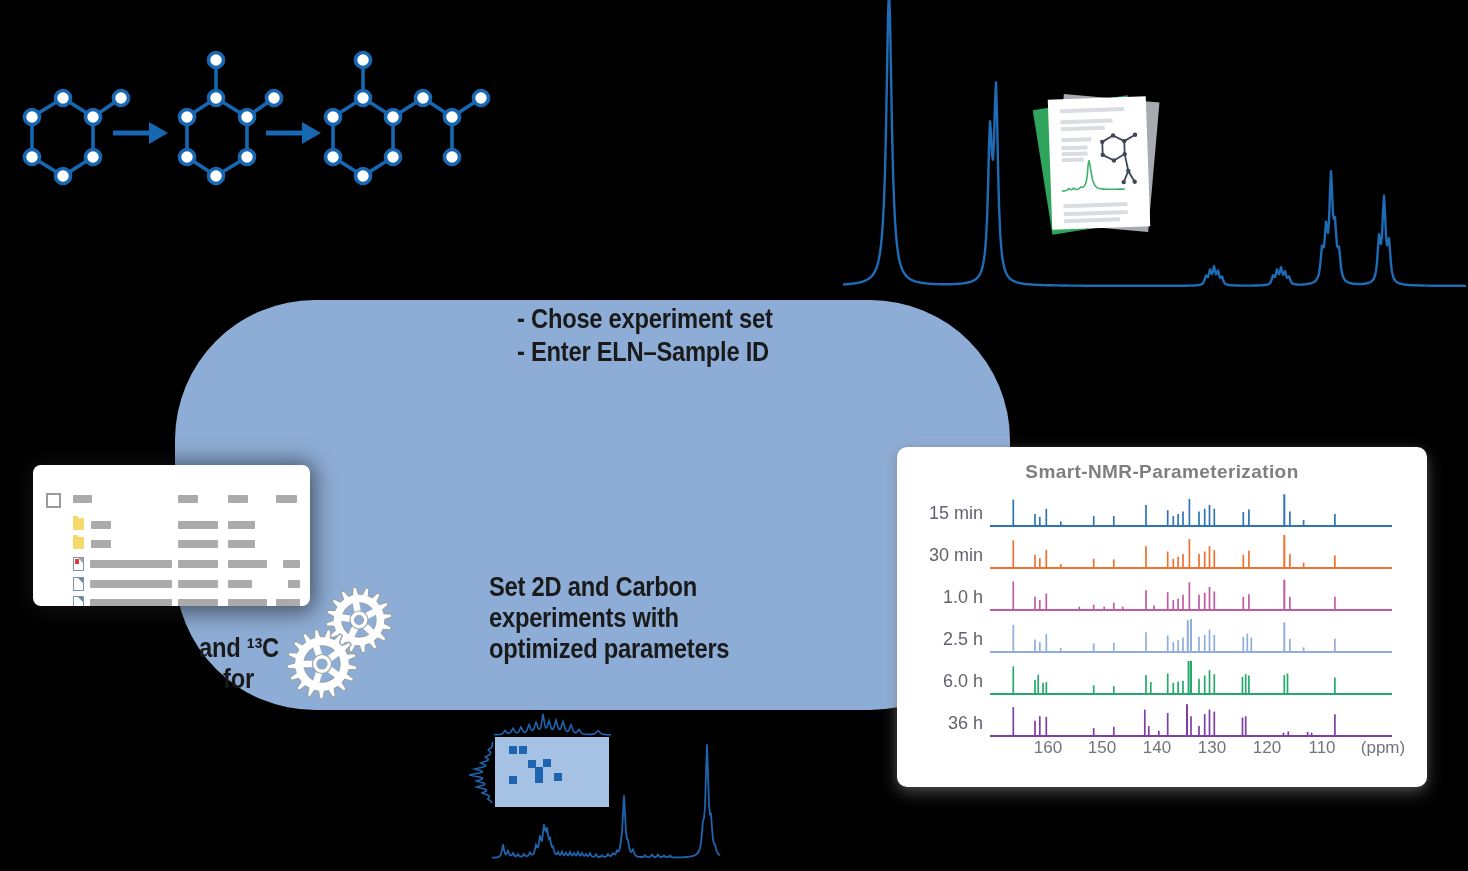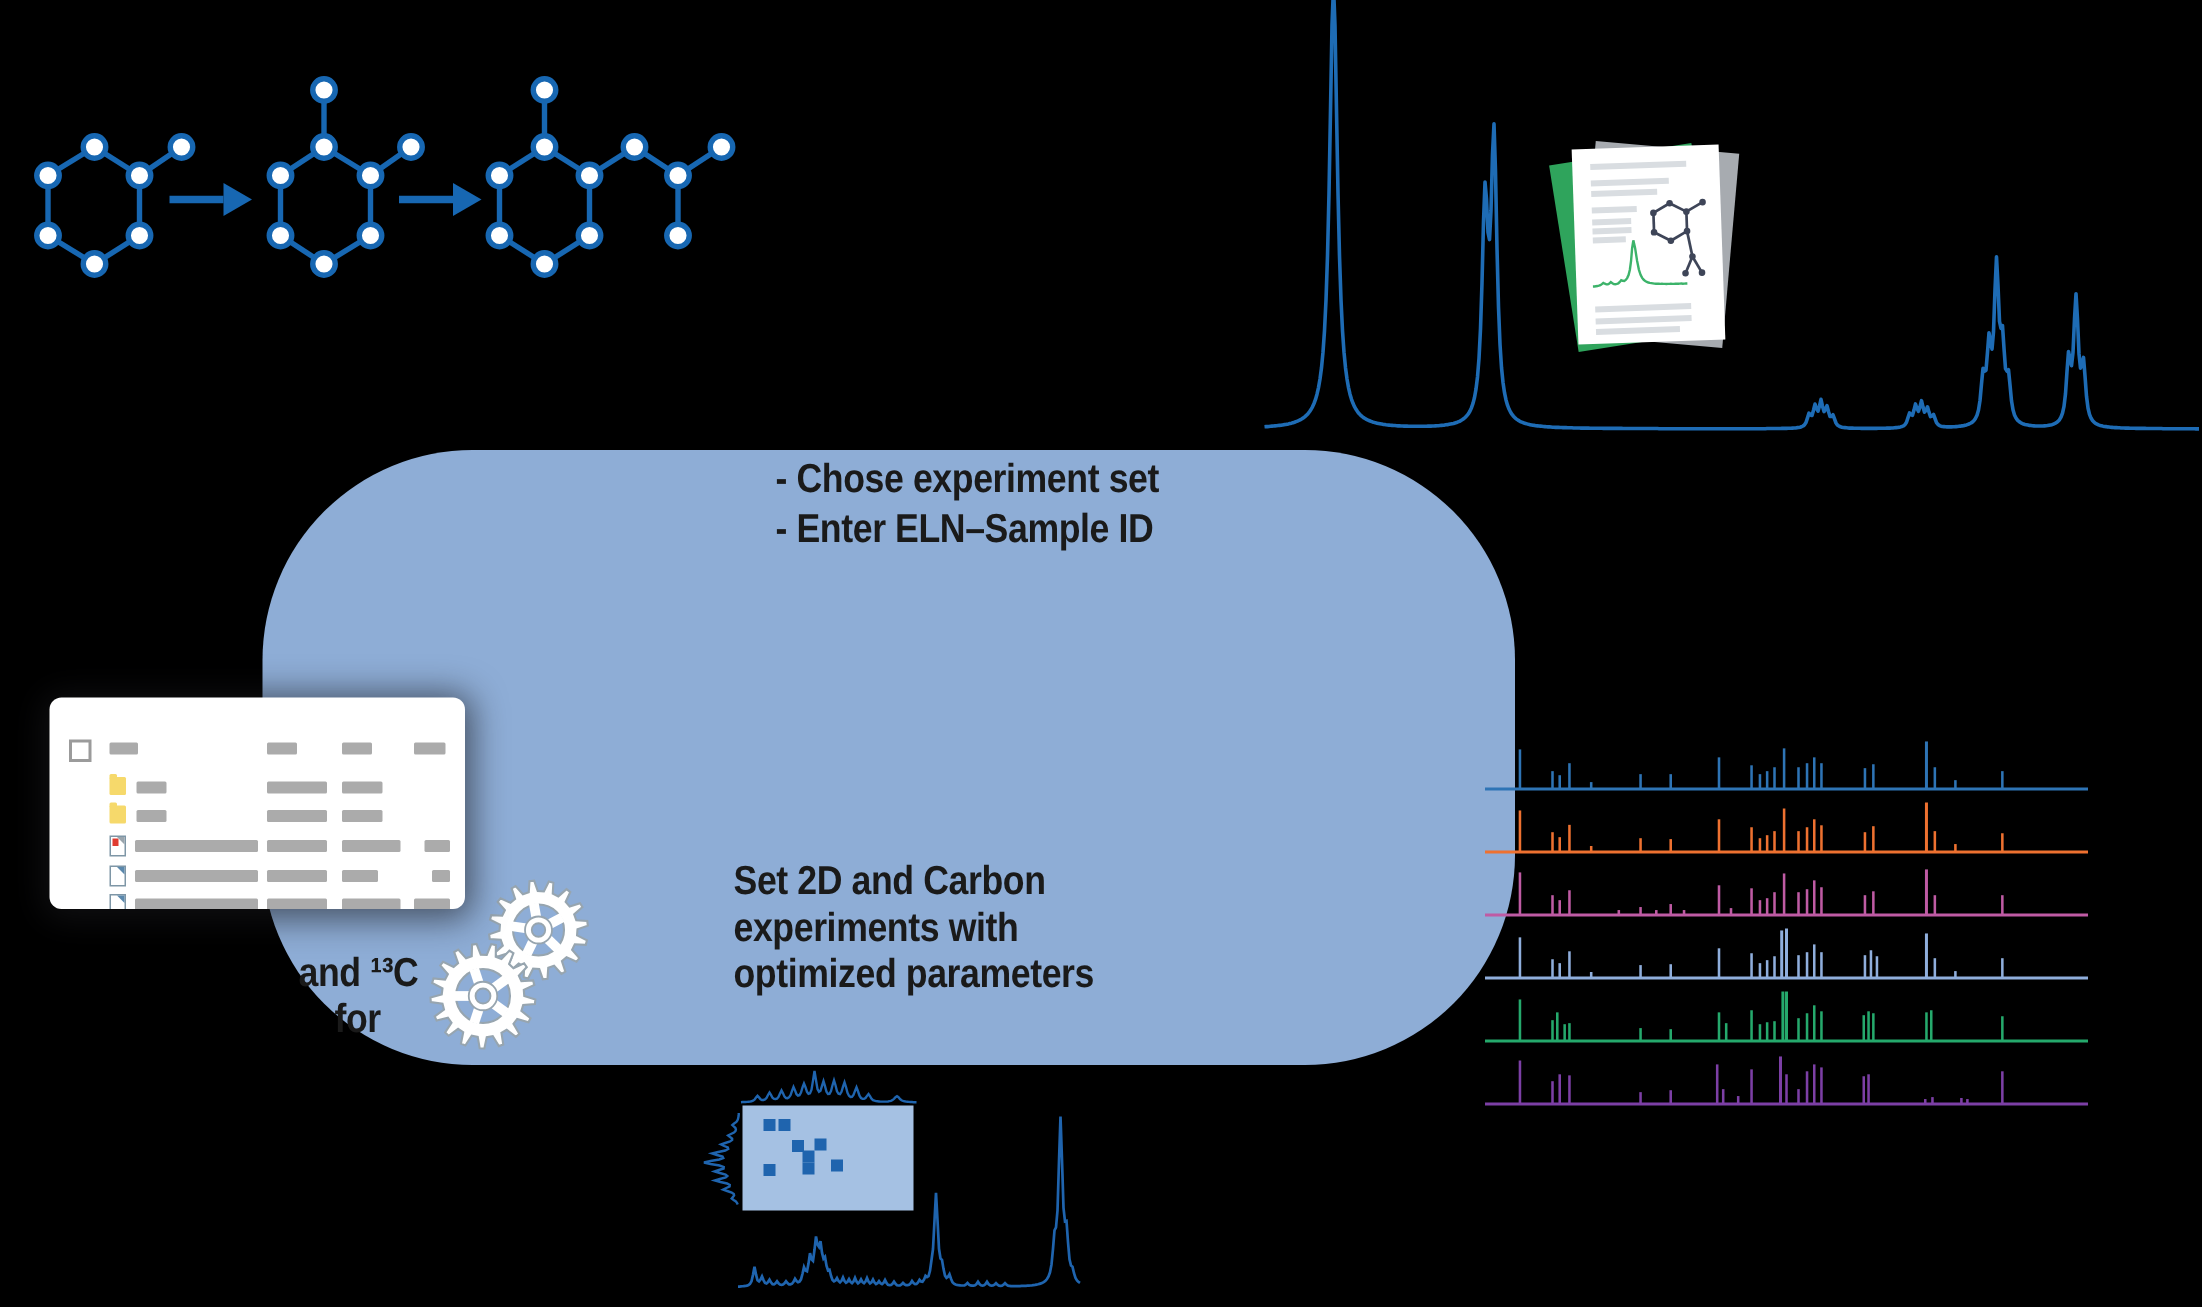--- a/index.html
+++ b/index.html
@@ -233,20 +233,36 @@
       <div class="tc-bar" style="left: 145px; top: 115px; width: 40px; background: rgb(171, 171, 171);"></div>
       <div class="tc-bar" style="left: 195px; top: 115px; width: 24px; background: rgb(171, 171, 171);"></div>
       <div class="tc-bar" style="left: 255px; top: 115px; width: 12px; background: rgb(171, 171, 171);"></div>
       <div class="icon file" style="top: 131px;"></div>
       <div class="tc-bar" style="left: 57px; top: 134px; width: 82px; background: rgb(171, 171, 171);"></div>
       <div class="tc-bar" style="left: 145px; top: 134px; width: 40px; background: rgb(171, 171, 171);"></div>
       <div class="tc-bar" style="left: 195px; top: 134px; width: 39px; background: rgb(171, 171, 171);"></div>
       <div class="tc-bar" style="left: 243px; top: 134px; width: 24px; background: rgb(171, 171, 171);"></div>
     </div>
 
+  <div id="panel">
+    <div id="panel-title" style="color: rgb(127, 127, 127);">Smart-NMR-Parameterization</div>
+  <div class="time-label" style="top: 56px; color: rgb(98, 98, 108);">15 min</div>
+      <div class="time-label" style="top: 98px; color: rgb(98, 98, 108);">30 min</div>
+      <div class="time-label" style="top: 140px; color: rgb(98, 98, 108);">1.0 h</div>
+      <div class="time-label" style="top: 182px; color: rgb(98, 98, 108);">2.5 h</div>
+      <div class="time-label" style="top: 224px; color: rgb(98, 98, 108);">6.0 h</div>
+      <div class="time-label" style="top: 266px; color: rgb(98, 98, 108);">36 h</div>
+      <div class="tick" style="left: 151px; top: 291px; color: rgb(115, 115, 125);">160</div>
+      <div class="tick" style="left: 205px; top: 291px; color: rgb(115, 115, 125);">150</div>
+      <div class="tick" style="left: 260px; top: 291px; color: rgb(115, 115, 125);">140</div>
+      <div class="tick" style="left: 315px; top: 291px; color: rgb(115, 115, 125);">130</div>
+      <div class="tick" style="left: 370px; top: 291px; color: rgb(115, 115, 125);">120</div>
+      <div class="tick" style="left: 425px; top: 291px; color: rgb(115, 115, 125);">110</div>
+      <div class="unit" style="left: 486px; top: 291px; color: rgb(115, 115, 125);">(ppm)</div>
+    </div>
 
   <svg id="panel-svg" class="layer" viewBox="0 0 1468 871">
       <g>
         <line x1="990" y1="526" x2="1392" y2="526" stroke="#2E74B5" stroke-width="2"></line>
         <line x1="1013.3" y1="525.5" x2="1013.3" y2="499.6" stroke="#2E74B5" stroke-width="1.7"></line>
         <line x1="1035.0" y1="525.5" x2="1035.0" y2="514.1" stroke="#2E74B5" stroke-width="1.7"></line>
         <line x1="1039.8" y1="525.5" x2="1039.8" y2="516.8" stroke="#2E74B5" stroke-width="1.7"></line>
         <line x1="1046.3" y1="525.5" x2="1046.3" y2="508.8" stroke="#2E74B5" stroke-width="1.7"></line>
         <line x1="1060.8" y1="525.5" x2="1060.8" y2="521.4" stroke="#2E74B5" stroke-width="1.7"></line>
         <line x1="1093.7" y1="525.5" x2="1093.7" y2="516.1" stroke="#2E74B5" stroke-width="1.7"></line>

